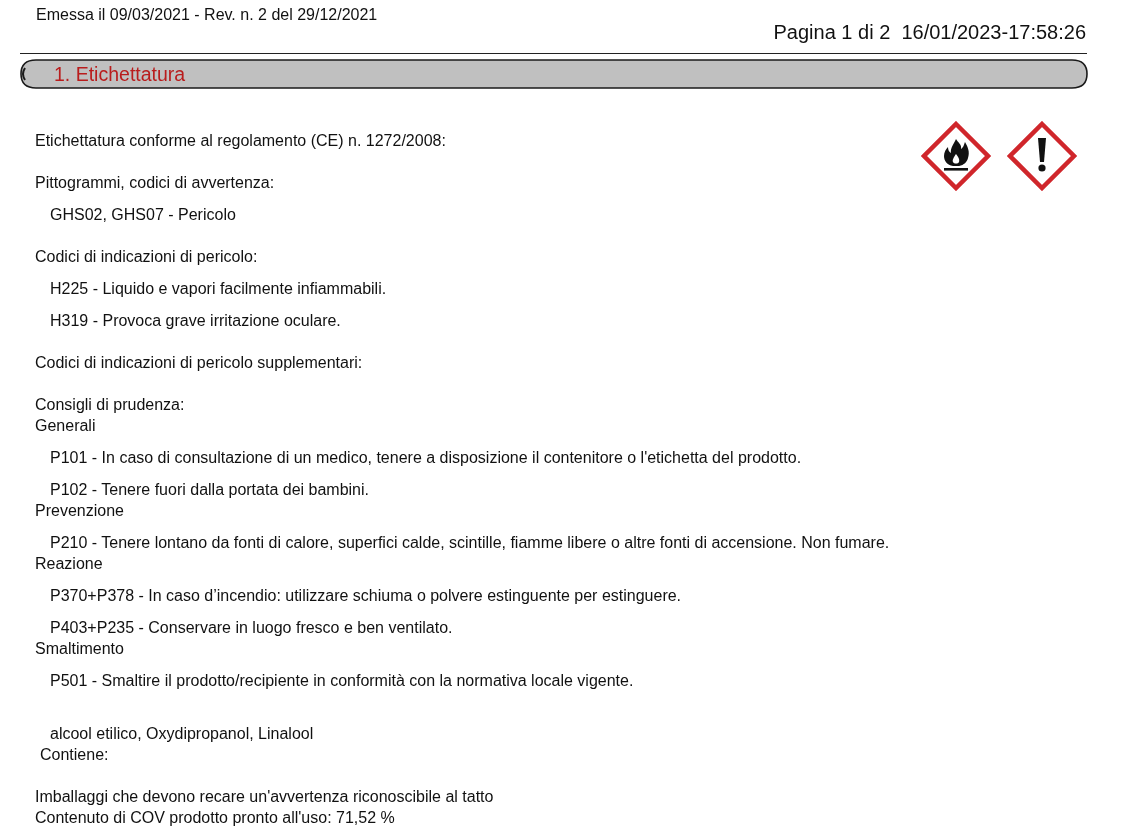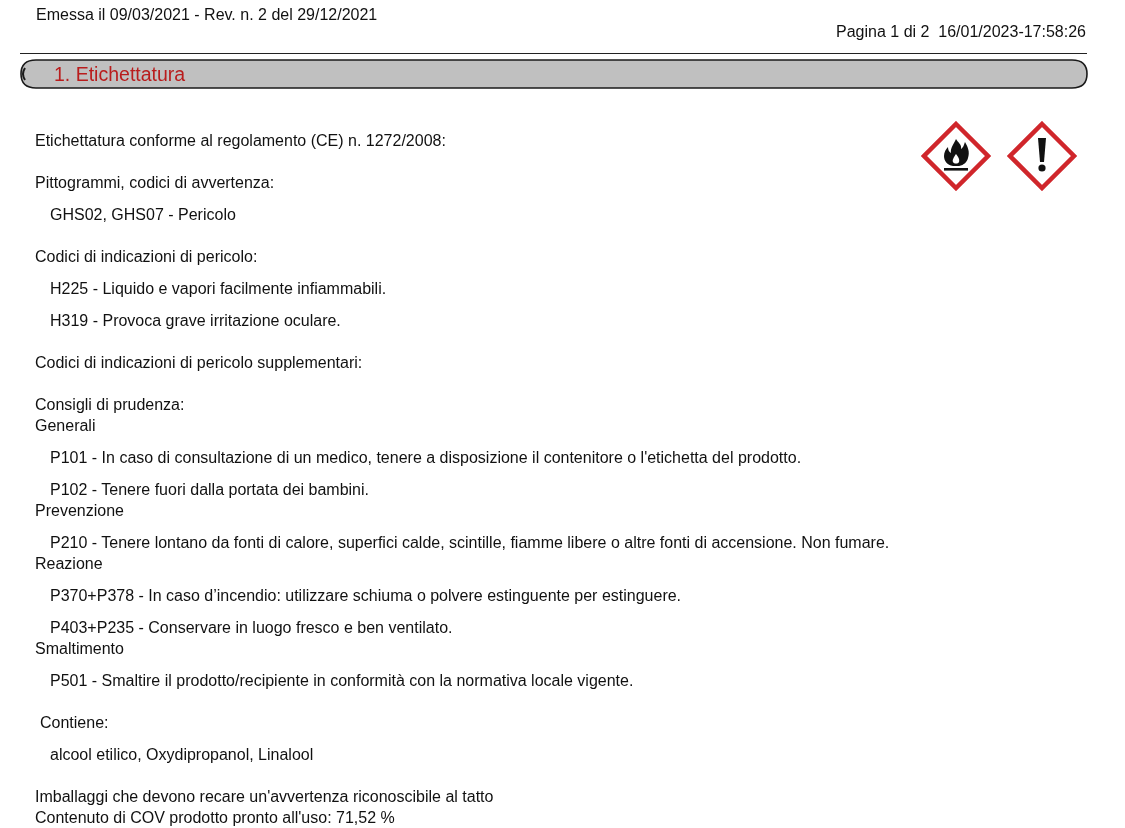--- a/index.html
+++ b/index.html
@@ -4,21 +4,21 @@
 <style>
   html, body { margin: 0; padding: 0; background: #ffffff; }
   body {
     width: 1125px; height: 828px; position: relative; overflow: hidden;
     font-family: "Liberation Sans", sans-serif; color: #111111;
   }
   .hdr-left {
     position: absolute; left: 20px; top: 4px; font-size: 16px; line-height: 22px; white-space: nowrap; margin-left: 16px;
   }
   .hdr-right {
-    position: absolute; right: 39px; top: 21px; font-size: 16px; line-height: 22px; white-space: nowrap; text-align: right;
+    position: absolute; right: 39px; top: 21px; font-size: 20px; line-height: 22px; white-space: nowrap; text-align: right;
   }
   .hdr-rule {
     position: absolute; left: 20px; top: 53px; width: 1067px; height: 0; border-top: 1.5px solid #222;
   }
   .band {
     position: absolute; left: 20px; top: 59px; width: 1068px; height: 30px;
   }
   .band svg { position: absolute; left: 0; top: 0; }
   .band-title {
     position: absolute; left: 34px; top: 4px; font-size: 19.5px; line-height: 22px; white-space: nowrap; color: #b91c1c;
@@ -83,20 +83,20 @@
   <div class="line ind">P101 - In caso di consultazione di un medico, tenere a disposizione il contenitore o l'etichetta del prodotto.</div>
   <div class="line ind">P102 - Tenere fuori dalla portata dei bambini.</div>
   <div class="line">Prevenzione</div>
   <div class="line ind">P210 - Tenere lontano da fonti di calore, superfici calde, scintille, fiamme libere o altre fonti di accensione. Non fumare.</div>
   <div class="line">Reazione</div>
   <div class="line ind">P370+P378 - In caso d’incendio: utilizzare schiuma o polvere estinguente per estinguere.</div>
   <div class="line ind">P403+P235 - Conservare in luogo fresco e ben ventilato.</div>
   <div class="line">Smaltimento</div>
   <div class="line ind">P501 - Smaltire il prodotto/recipiente in conformità con la normativa locale vigente.</div>
   <div class="gap"></div>
+  <div class="line ind">alcool etilico, Oxydipropanol, Linalool</div>
   <div class="line ind1">Contiene:</div>
-  <div class="line ind">alcool etilico, Oxydipropanol, Linalool</div>
   <div class="gap"></div>
   <div class="line">Imballaggi che devono recare un'avvertenza riconoscibile al tatto</div>
   <div class="line">Contenuto di COV prodotto pronto all'uso: 71,52 %</div>
   <div class="gap"></div>
   <div class="line">UFI: D891-A0Y7-E00P-W360</div>
 </div>
 
 </body></html>

